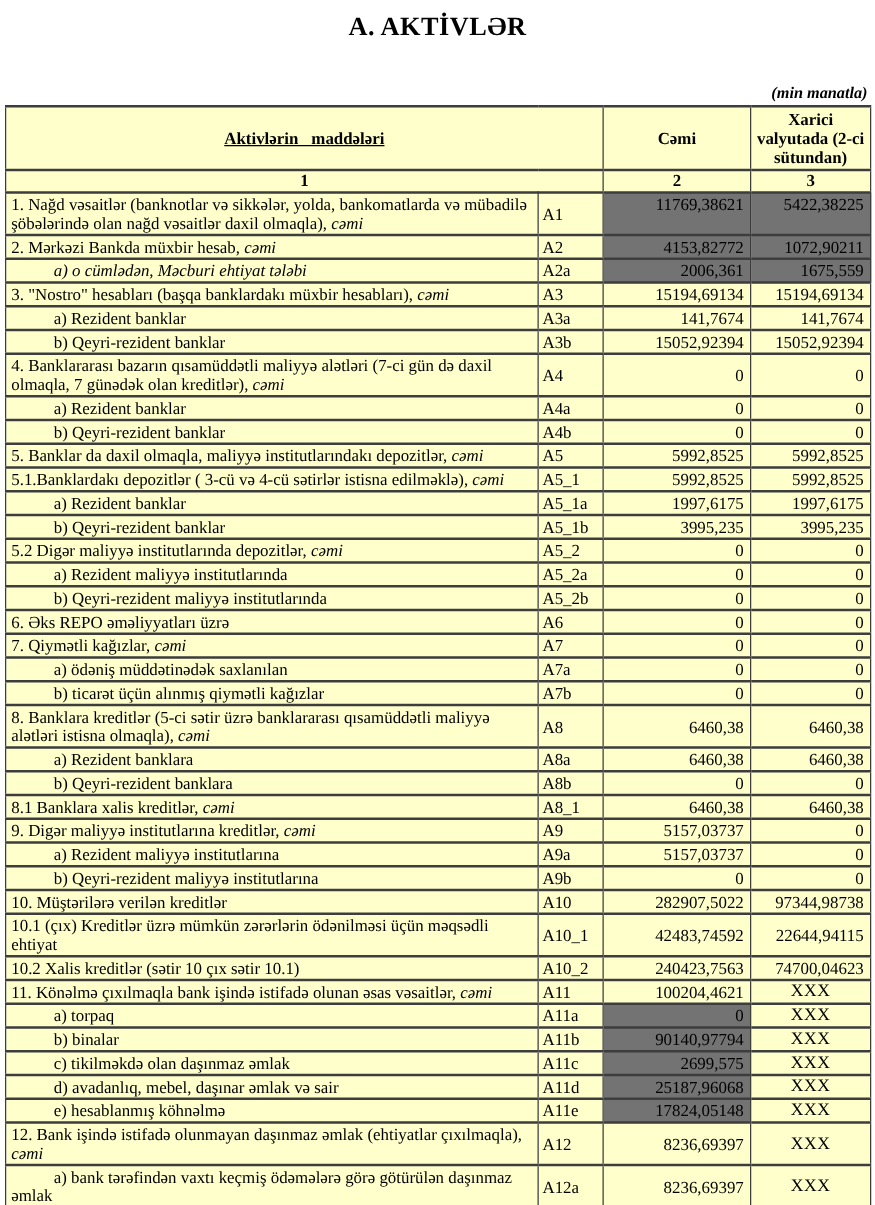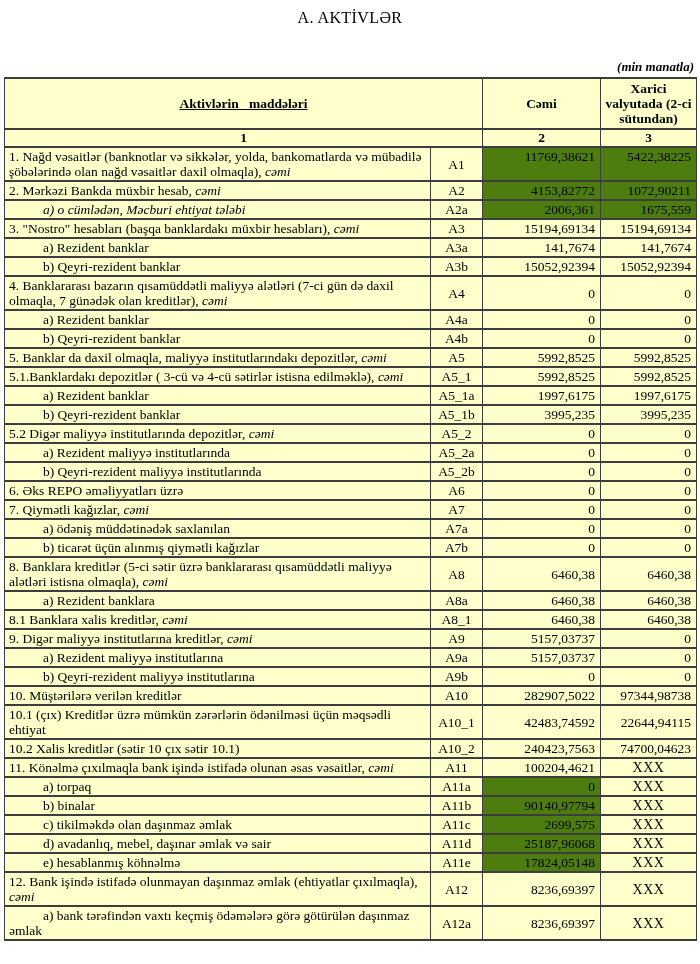--- a/index.html
+++ b/index.html
@@ -1,21 +1,21 @@
 <!DOCTYPE html>
 <html><head>
 <meta charset="utf-8">
 <style>
   html,body{margin:0;padding:0;}
   body{
     width:700px;height:964px;background:#FFFFFF;overflow:hidden;
     font-family:"Liberation Serif","DejaVu Serif",serif;color:#000;
   }
   .title{
-    text-align:center;font-weight:normal;font-size:16px;letter-spacing:.4px;
+    text-align:center;font-weight:bold;font-size:21px;letter-spacing:.4px;
     margin:9px 0 0 0;
   }
   .units-note{
     text-align:right;font-style:italic;font-weight:600;font-size:13px;
     margin:32px 6px 2px 0;
   }
   table.assets{
     border-collapse:collapse;table-layout:fixed;width:692px;margin-left:4px;
   }
   col.c-label{width:426px;}
@@ -31,24 +31,24 @@
     font-weight:bold;font-size:13.5px;line-height:15px;
     text-align:center;vertical-align:middle;padding:2px 2px;
   }
   th.hdr-items{word-spacing:7px;text-decoration:underline;}
   tr.numrow th{font-size:13.5px;line-height:14px;padding:1px 2px;}
   td{
     font-size:13.5px;line-height:15px;padding:1px 3px;vertical-align:middle;
   }
   td.label{text-align:left;padding-left:4px;}
   td.label.indent{text-indent:34px;}
-  td.code{text-align:center;margin-left:27px;}
+  td.code{text-align:left;margin-left:27px;}
   td.num{text-align:right;padding-right:5px;font-size:13.5px;}
   td.xxx{text-align:center;font-size:14px;letter-spacing:.5px;}
-  td.white{background:#4d7c0f;}
+  td.white{background:#737373;}
   td.vtop{vertical-align:top;}
   .it{font-style:italic;}
   .bd{font-weight:normal;}
 </style>
 </head>
 <body>
 
 <div class="title">A. AKTİVLƏR</div>
 
 <div class="units-note">(min manatla)</div>
@@ -199,20 +199,26 @@
         <td class="num">6460,38</td>
         <td class="num">6460,38</td>
       </tr>
       <tr>
         <td class="label indent"><span>a) Rezident banklara</span></td>
         <td class="code">A8a</td>
         <td class="num">6460,38</td>
         <td class="num">6460,38</td>
       </tr>
       <tr>
+        <td class="label indent"><span>b) Qeyri-rezident banklara</span></td>
+        <td class="code">A8b</td>
+        <td class="num">0</td>
+        <td class="num">0</td>
+      </tr>
+      <tr>
         <td class="label"><span>8.1 Banklara xalis kreditlər, </span><span class="it">cəmi</span></td>
         <td class="code">A8_1</td>
         <td class="num">6460,38</td>
         <td class="num">6460,38</td>
       </tr>
       <tr>
         <td class="label"><span>9. Digər maliyyə institutlarına kreditlər, </span><span class="it">cəmi</span></td>
         <td class="code">A9</td>
         <td class="num">5157,03737</td>
         <td class="num">0</td>

